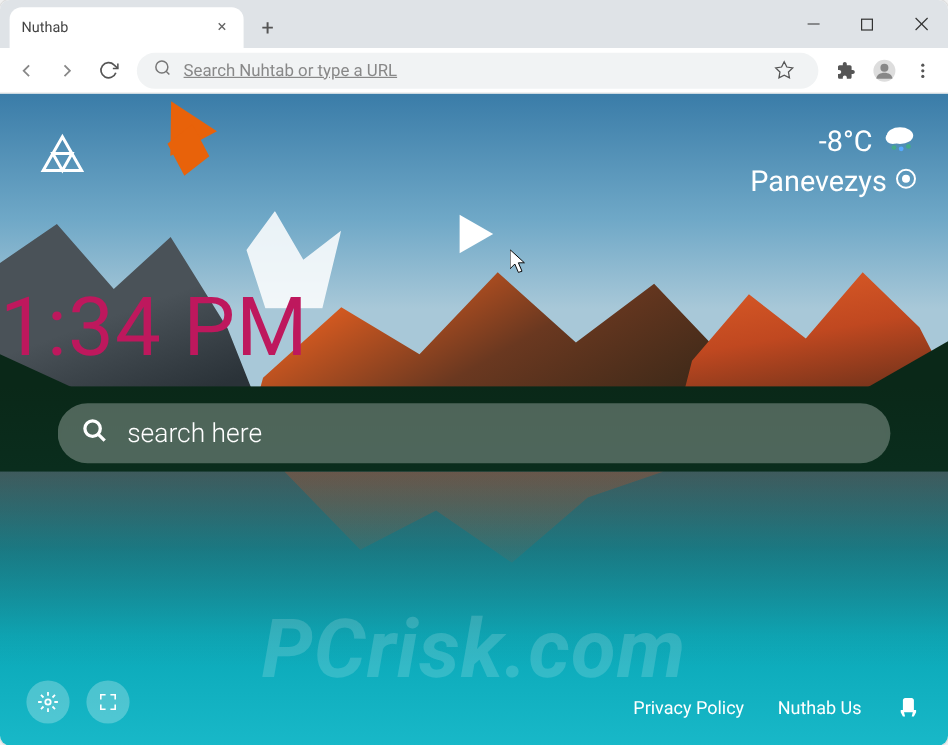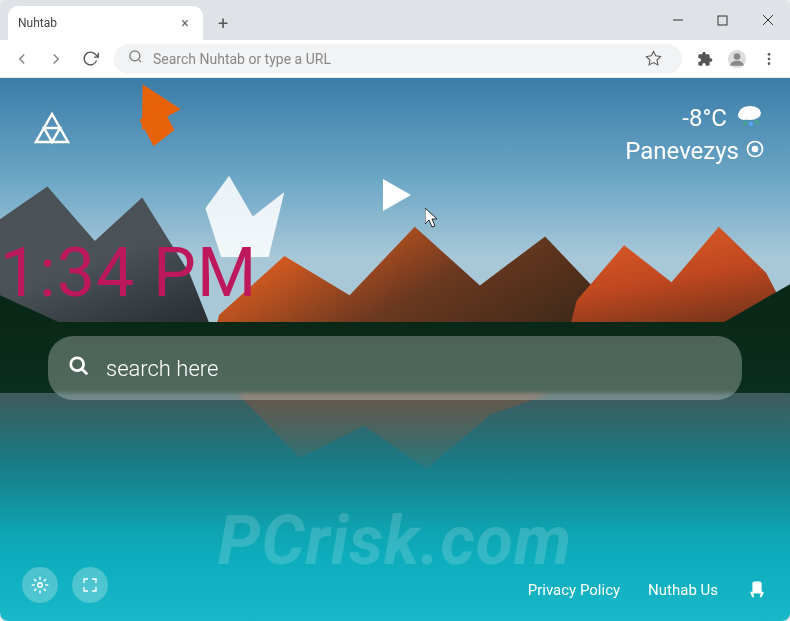--- a/index.html
+++ b/index.html
@@ -13,21 +13,21 @@
 .tab-close { width: 16px; height: 16px; display: flex; align-items: center; justify-content: center; color: #666; font-size: 14px; cursor: pointer; }
 .new-tab { width: 28px; height: 28px; display: flex; align-items: center; justify-content: center; color: #555; font-size: 18px; margin-left: 6px; margin-bottom: 3px; cursor: pointer; }
 .win-controls { position: absolute; right: 0; top: 0; display: flex; height: 40px; }
 .win-btn { width: 45px; display: flex; align-items: center; justify-content: center; color: #333; cursor: pointer; }
 
 .toolbar { height: 38px; background: #fff; display: flex; align-items: center; padding: 0 6px; gap: 2px; border-bottom: 1px solid #e8e8e8; }
 .nav-btn { width: 32px; height: 32px; display: flex; align-items: center; justify-content: center; color: #888; border-radius: 50%; cursor: pointer; }
 .nav-btn.enabled { color: #555; }
 .omnibox { flex: 1; height: 30px; background: #f1f3f4; border-radius: 15px; display: flex; align-items: center; padding: 0 14px; margin: 0 6px; }
 .omnibox-icon { color: #777; margin-right: 10px; }
-.omnibox-text { color: #888; font-size: 14px; flex: 1; }
+.omnibox-text { color: #888; font-size: 14px; flex: 1; text-decoration: underline; }
 .toolbar-icon { width: 30px; height: 30px; display: flex; align-items: center; justify-content: center; color: #555; cursor: pointer; }
 
 
 .content { flex: 1; position: relative; overflow: hidden; }
 .bg { position: absolute; inset: 0; }
 .sky { position: absolute; top:0; left:0; right:0; height:55%; background: linear-gradient(180deg, #3a7ca8 0%, #6fa8c7 35%, #a8c8d8 60%); }
 .mountains-back { position:absolute; top:18%; left:0; right:0; height:40%; }
 .mtn { position:absolute; bottom:0; }
 .mtn1 { left:0; width:30%; height:100%; background: linear-gradient(160deg, #4a5258 40%, #2a3238 70%); clip-path: polygon(0 100%, 0 20%, 20% 5%, 40% 30%, 60% 10%, 80% 45%, 100% 100%); }
 .mtn2 { left:25%; width:55%; height:90%; background: linear-gradient(150deg, #e8702a 0%, #d05820 25%, #6a3820 50%, #3a2818 80%); clip-path: polygon(0 100%, 5% 60%, 20% 30%, 35% 50%, 50% 15%, 65% 45%, 80% 20%, 95% 55%, 100% 100%); }
@@ -40,42 +40,42 @@
 .reflection { position:absolute; top:58%; left:0; right:0; height:30%; background: linear-gradient(180deg, rgba(200,100,50,0.3) 0%, rgba(100,60,40,0.25) 40%, transparent 100%); opacity:0.7; }
 .refl-mtn { position:absolute; top:58%; left:30%; width:40%; height:20%; background: linear-gradient(0deg, transparent, rgba(180,80,40,0.35)); clip-path: polygon(0 0, 20% 60%, 40% 30%, 60% 70%, 80% 20%, 100% 0); }
 
 
 .logo { position:absolute; top:30px; left:30px; width:44px; height:44px; }
 .weather { position:absolute; top:25px; right:25px; text-align:right; color:#fff; }
 .weather-temp { font-size:24px; display:flex; align-items:center; justify-content:flex-end; gap:8px; }
 .weather-loc { font-size:24px; margin-top:4px; display:flex; justify-content:flex-end; gap:6px; }
 .play-icon { position:absolute; top:95px; left:50%; transform:translateX(-50%); color:#fff; }
 .clock { position:absolute; top:155px; left:0; right:0; color:#be185d; font-size:68px; font-weight:400; letter-spacing:1px; }
-.search-bar { position:absolute; top:258px; left:48px; right:48px; height:64px; background:rgba(255,255,255,0.28); border-radius:25px; display:flex; align-items:center; padding:0 20px; backdrop-filter: blur(2px); }
+.search-bar { position:absolute; top:258px; left:48px; right:48px; height:50px; background:rgba(255,255,255,0.28); border-radius:25px; display:flex; align-items:center; padding:0 20px; backdrop-filter: blur(2px); }
 .search-icon { color:#fff; margin-right:16px; }
 .search-placeholder { color:#fff; font-size:22px; font-weight:300; }
 .bottom-left { position:absolute; bottom:18px; left:22px; display:flex; gap:14px; }
 .circle-btn { width:36px; height:36px; border-radius:50%; background:rgba(255,255,255,0.25); display:flex; align-items:center; justify-content:center; color:#fff; cursor:pointer; }
 .bottom-right { position:absolute; bottom:18px; right:22px; display:flex; align-items:center; gap:28px; color:#fff; font-size:15px;text-align:right; }
 .bottom-right a { color:#fff; text-decoration:none; cursor:pointer; }
 
 
 .arrow { position:absolute; top:4px; left:130px; width:0; height:0; pointer-events:none; z-index:50; }
 .arrow::before { content:''; position:absolute; top:0; left:0; border-left:22px solid transparent; border-right:22px solid transparent; border-bottom:40px solid #e8620a; transform: rotate(-28deg); }
 .arrow::after { content:''; position:absolute; top:28px; left:14px; width:26px; height:30px; background:#e8620a; transform: rotate(-28deg) skewY(-10deg); }
 .cursor { position:absolute; top:130px; left:50%; margin-left:30px; color:#fff; font-size:16px; pointer-events:none; z-index:50; }
 .watermark { position:absolute; bottom:40px; left:50%; transform:translateX(-50%); font-size:68px; font-style:italic; font-weight:bold; color:rgba(255,255,255,0.35); letter-spacing:1px; opacity:0.45; pointer-events:none; white-space:nowrap; }
 </style>
 </head>
 <body>
 
 <div class="window">
   <div class="titlebar">
     <div class="tab">
-      <span class="tab-title">Nuhtab</span>
+      <span class="tab-title">Nuthab</span>
       <span class="tab-close">×</span>
     </div>
     <div class="new-tab">+</div>
     <div class="win-controls">
       <div class="win-btn">
           <svg width="12" height="12" viewBox="0 0 12 12">
             <line x1="1" y1="6" x2="11" y2="6" stroke="currentColor" stroke-width="1"></line>
           </svg>
         </div>
       <div class="win-btn">

